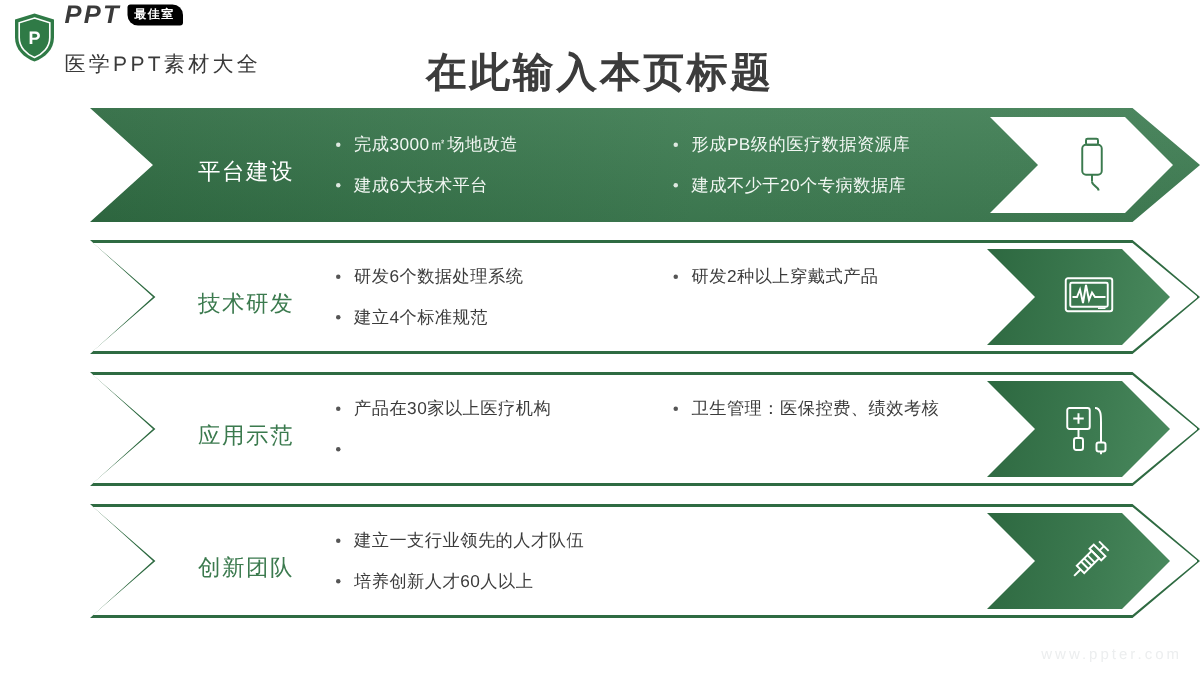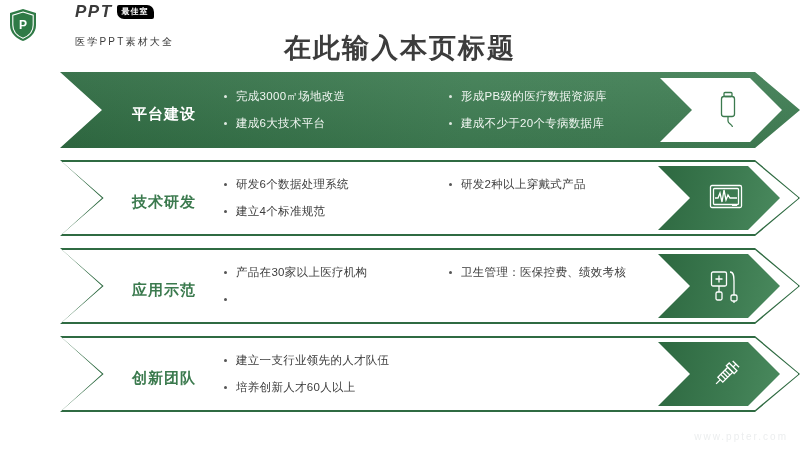--- a/index.html
+++ b/index.html
@@ -15,36 +15,36 @@
     background: #ffffff;
   }
 
   
   #logo {
     position: absolute; left: 8px; top: 6px;
     display: flex; align-items: center; gap: 5px;
     height: 38px;
   }
   #shield { width: 30px; height: 34px; flex: 0 0 auto; }
-  #logo-text { display: flex; flex-direction: column; justify-content: center; gap: 17px; margin-left: 32px; }
+  #logo-text { display: flex; flex-direction: column; justify-content: center; gap: 17px; }
   #logo-row1 { display: flex; align-items: center; gap: 4px; }
   #ppt-word {
     font-size: 17px; font-weight: bold; font-style: italic;
     color: #3a3a3a; letter-spacing: 1.5px; line-height: 1;
   }
   #badge {
     background: #000000; color: #ffffff;
     font-size: 8px; line-height: 1;
     padding: 3px 5px 3px 5px;
     border-radius: 2px 7px 2px 7px;
     letter-spacing: 1px; white-space: nowrap;
     font-weight: bold;
   }
   #logo-sub {
-    font-size: 10px; color: #3a3a3a; letter-spacing: 2.2px;
+    font-size: 14px; color: #3a3a3a; letter-spacing: 2.2px;
     line-height: 1; white-space: nowrap;
   }
 
   
   #title {
     position: absolute; top: 30px; left: 0; width: 800px;
     text-align: center;
     font-size: 27px; font-weight: bold; color: #3c3c3c;
     letter-spacing: 2px;
   }
@@ -87,21 +87,21 @@
     background: rgba(47,107,66,0.13);
     clip-path: polygon(0 0, 695px 0, 740px 50%, 695px 100%, 0 100%, 42px 50%);
     filter: blur(3px);
     z-index: -1;
   }
 
   .row-label {
     position: absolute; left: 48px; top: 0;
     width: 112px; height: 84px;
     display: flex; align-items: center; justify-content: center;
-    font-size: 15px; font-weight: bold; letter-spacing: 1px;
+    font-size: 15px; font-weight: normal; letter-spacing: 1px;
   }
   .row.filled .row-label { color: #ffffff; }
   .row.outline .row-label { color: #3b7a4e; }
 
   .bullets {
     position: absolute; left: 164px; top: 0;
     width: 450px; height: 76px;
     display: flex; flex-wrap: wrap; align-content: center;
   }
   .bullet {

